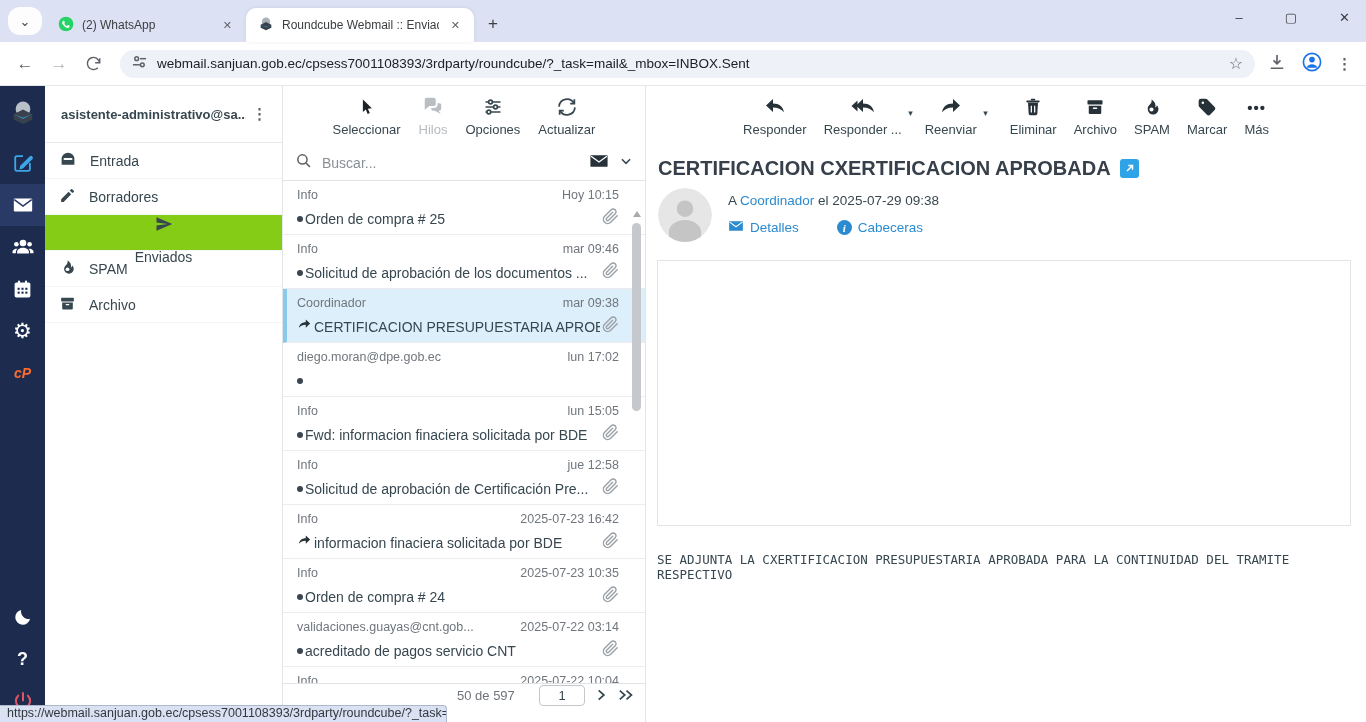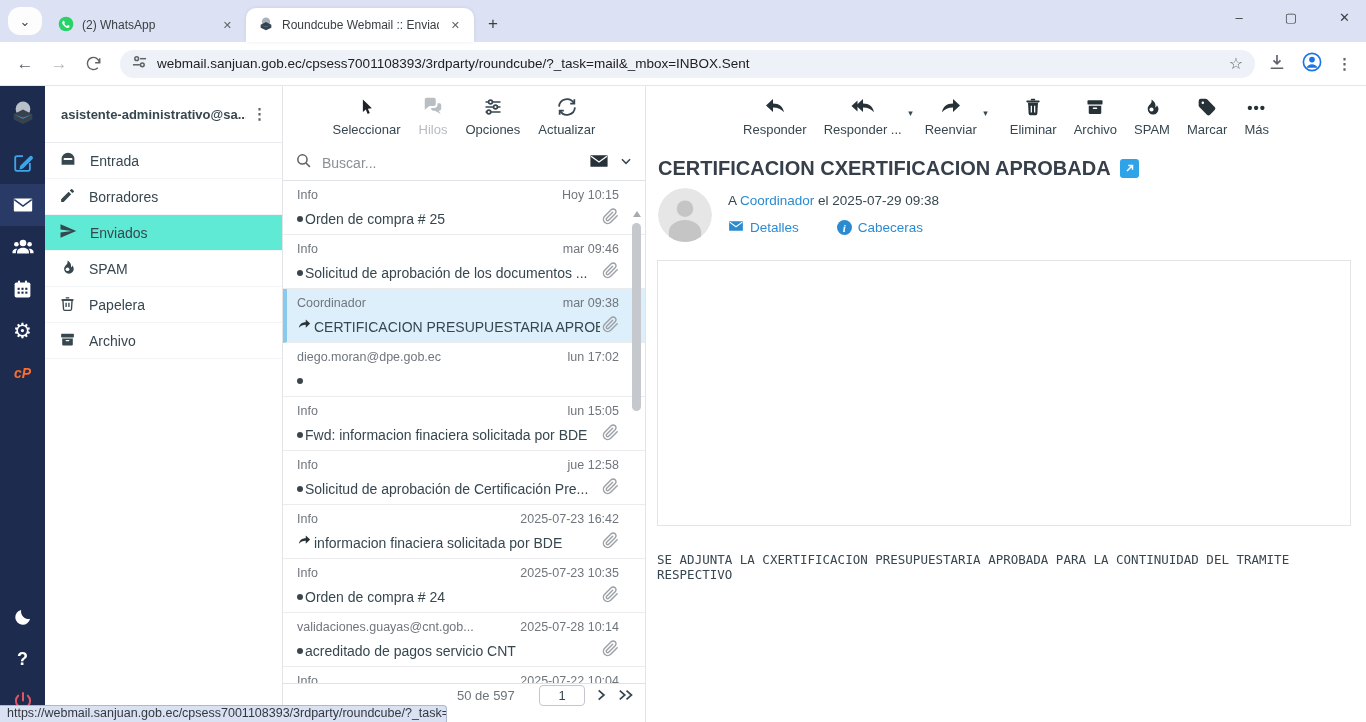--- a/index.html
+++ b/index.html
@@ -43,21 +43,21 @@
   .gear-glyph { color:#fff; font-size:21px; }
   .q-glyph { color:#fff; font-size:18px; font-weight:bold; }
 
   
   .folders { width:238px; border-right:1px solid #e2e4e8; flex-shrink:0; background:#fff; }
   .acct { height:57px; display:flex; align-items:center; padding:0 8px 0 16px; border-bottom:1px solid #e8eaed; }
   .acct-label { flex:1; font-size:13px; font-weight:bold; color:#37474f; white-space:nowrap; overflow:hidden; }
   .kebab { color:#5f6368; font-size:15px; font-weight:bold; padding:0 6px; letter-spacing:1px; }
   .folder { height:36px; display:flex; align-items:center; gap:13px; padding:0 14px; font-size:14px; color:#37474f;
             border-bottom:1px solid #f3f4f5;text-align:right; }
-  .folder.selected { background:#5eead4; }
+  .folder.selected { background:#84cc16;flex-direction:column; }
   .folder svg { flex-shrink:0; }
 
   
   .list { width:363px; border-right:1px solid #e2e4e8; flex-shrink:0; display:flex; flex-direction:column; position:relative; background:#fff; }
   .list-toolbar { height:59px; display:flex; align-items:flex-start; justify-content:center; gap:18px; padding-top:9px; }
   .tbtn { display:flex; flex-direction:column; align-items:center; gap:3px; font-size:13px; color:#37474f; position:relative; }
   .tbtn.disabled { color:#b6bbc0; }
   .tbtn .ticon { height:24px; display:flex; align-items:center; }
   .tbtn .tcaret { position:absolute; right:-11px; top:13px; font-size:9px; color:#37474f; }
   .searchrow { height:36px; border-bottom:1px solid #dfe3e7; display:flex; align-items:center; padding:0 12px; gap:10px; }
@@ -274,27 +274,20 @@
         <span>Enviados</span>
       </div>
       <div class="folder">
         <span><svg width="17" height="17" viewBox="0 0 24 24">
               <path fill="#37474f" d="M12 2c.7 3.2-.6 4.8-2 6.3-1.3 1.4-2.8 3-2.8 5.7a6.8 6.8 0 0 0 13.6 0c0-2-.9-3.7-2.1-5-.2 1.6-1 2.6-2 2.9.9-2.7.3-7-4.7-9.9z"></path>
               <circle cx="12" cy="14.5" r="2.6" fill="#fff"></circle>
             </svg></span>
         <span>SPAM</span>
       </div>
       <div class="folder">
-        <span><svg width="17" height="17" viewBox="0 0 24 24" fill="none" stroke="#37474f" stroke-width="1.9">
-              <path d="M5.5 7h13l-.9 13a1.8 1.8 0 0 1-1.8 1.6H8.2A1.8 1.8 0 0 1 6.4 20z"></path>
-              <path d="M3.5 7h17M9.5 4h5M10 11v6M14 11v6"></path>
-            </svg></span>
-        <span>Papelera</span>
-      </div>
-      <div class="folder">
         <span><svg width="17" height="17" viewBox="0 0 24 24">
               <rect x="3" y="4" width="18" height="5" rx="1" fill="#37474f"></rect>
               <path d="M4.5 10.5h15V19a1.5 1.5 0 0 1-1.5 1.5H6A1.5 1.5 0 0 1 4.5 19z" fill="#37474f"></path>
               <rect x="9.3" y="12.6" width="5.4" height="1.8" rx=".9" fill="#fff"></rect>
             </svg></span>
         <span>Archivo</span>
       </div>
     </div>
 
     <div class="list">
@@ -476,21 +469,21 @@
               <span class="msubject">Orden de compra # 24</span>
               <span class="clip"><svg width="17" height="17" viewBox="0 0 24 24">
                   <path d="M21.44 11.05l-9.19 9.19a6 6 0 0 1-8.49-8.49l9.19-9.19a4 4 0 1 1 5.66 5.66l-9.2 9.19a2 2 0 0 1-2.83-2.83l8.49-8.48" fill="none" stroke="currentColor" stroke-width="2" stroke-linecap="round"></path>
                 </svg></span>
             </div>
           </div>
 
           <div class="mrow flag-dot">
             <div class="mrow-top">
               <span class="msender">validaciones.guayas@cnt.gob...</span>
-              <span class="mdate">2025-07-28 10:14</span>
+              <span class="mdate">2025-07-22 03:14</span>
             </div>
             <div class="mrow-bottom">
               <span class="dot-icon"></span>
 
               <span class="msubject">acreditado de pagos servicio CNT</span>
               <span class="clip"><svg width="17" height="17" viewBox="0 0 24 24">
                   <path d="M21.44 11.05l-9.19 9.19a6 6 0 0 1-8.49-8.49l9.19-9.19a4 4 0 1 1 5.66 5.66l-9.2 9.19a2 2 0 0 1-2.83-2.83l8.49-8.48" fill="none" stroke="currentColor" stroke-width="2" stroke-linecap="round"></path>
                 </svg></span>
             </div>
           </div>

